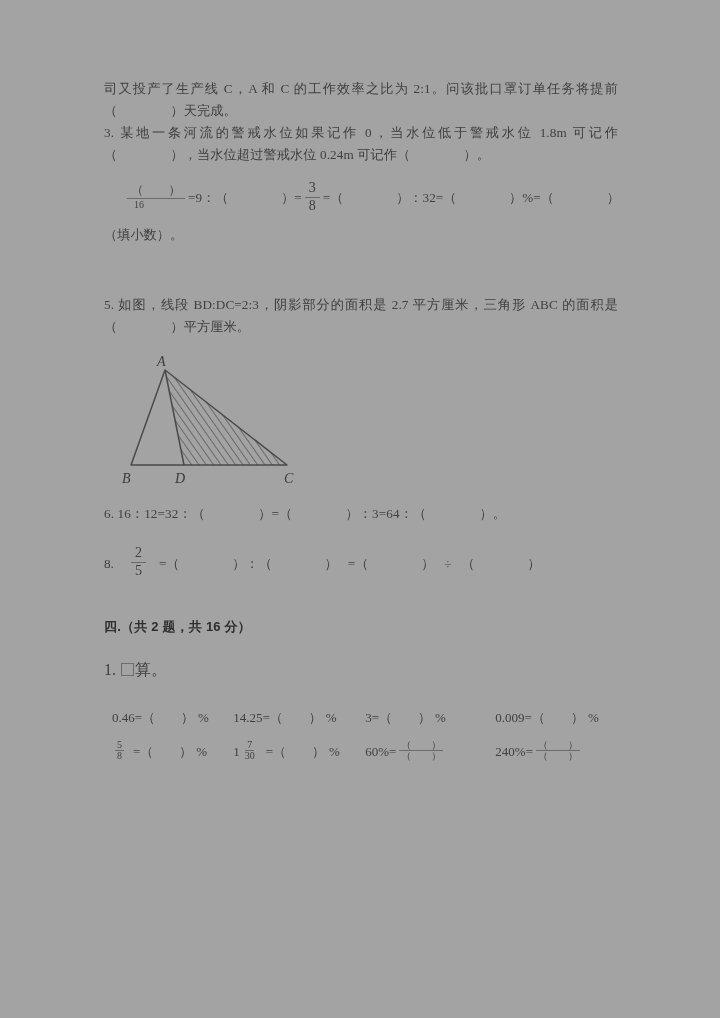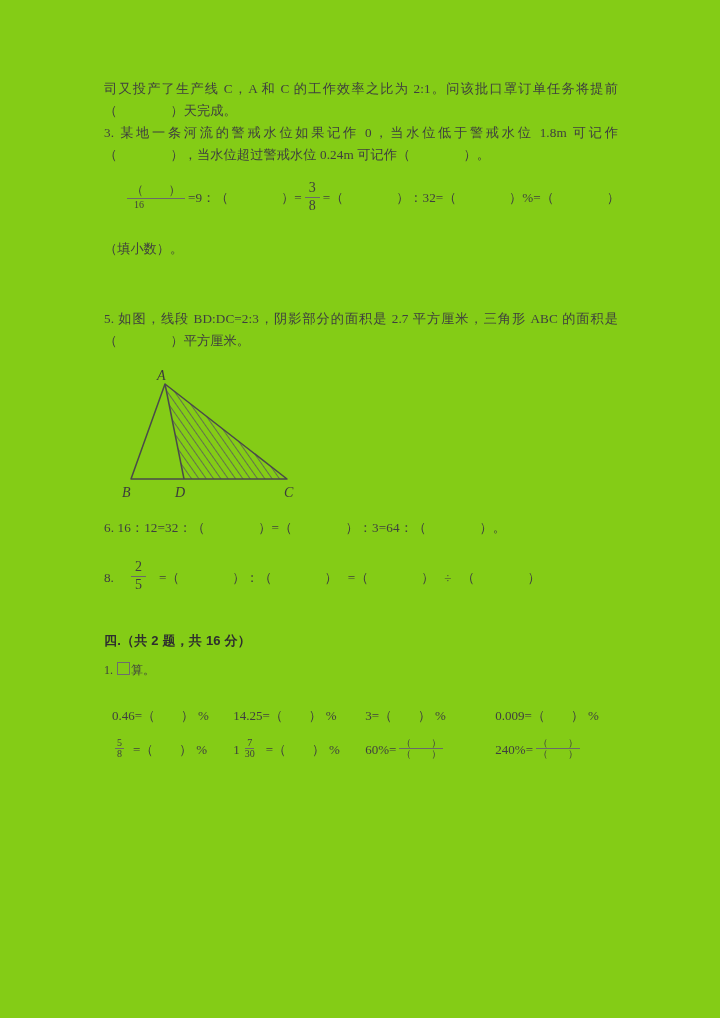--- a/index.html
+++ b/index.html
@@ -9,21 +9,21 @@
     background: #ffffff;
   }
   body {
     font-family: "Liberation Serif", "DejaVu Serif", serif;
     color: #3b3b3b;
   }
   #page {
     position: relative;
     width: 720px;
     height: 1018px;
-    background: #84cc16;
+    background: #a3a3a3;
     overflow: hidden;
   }
   .content {
     position: absolute;
     left: 104px;
     top: 78px;
     width: 514px;
   }
   .para {
     font-size: 13.2px;
@@ -73,21 +73,21 @@
     font-size: 13.2px;
     color: #3f3f3f;
     display: flex;
     align-items: center;
     white-space: nowrap;
   }
   .q4-eq .sep { display: inline-block; width: 14px; }
   .q4-eq .sep-s { display: inline-block; width: 8px; }
 
   .note-line {
-    margin-top: 26px;
+    margin-top: 12px;
     font-size: 13.2px;
     color: #3f3f3f;
   }
 
   .spacer-lg { height: 50px; }
   .spacer-sm { height: 12px; }
 
   
   .figure-wrap {
     margin-top: 14px;
@@ -97,22 +97,22 @@
   
   .section-head {
     margin-top: 38px;
     font-size: 13px;
     font-weight: bold;
     color: #2e2e2e;
     font-family: "Liberation Sans", "DejaVu Sans", sans-serif;
     letter-spacing: 0.2px;
   }
   .subq {
-    margin-top: 12px;
-    font-size: 12px;
+    margin-top: 24px;
+    font-size: 16px;
     color: #3f3f3f;
   }
   .box-glyph {
     display: inline-block;
     width: 11px;
     height: 11px;
     border: 1px solid #6d6d6d;
     vertical-align: -1px;
     margin: 0 1px;
   }

